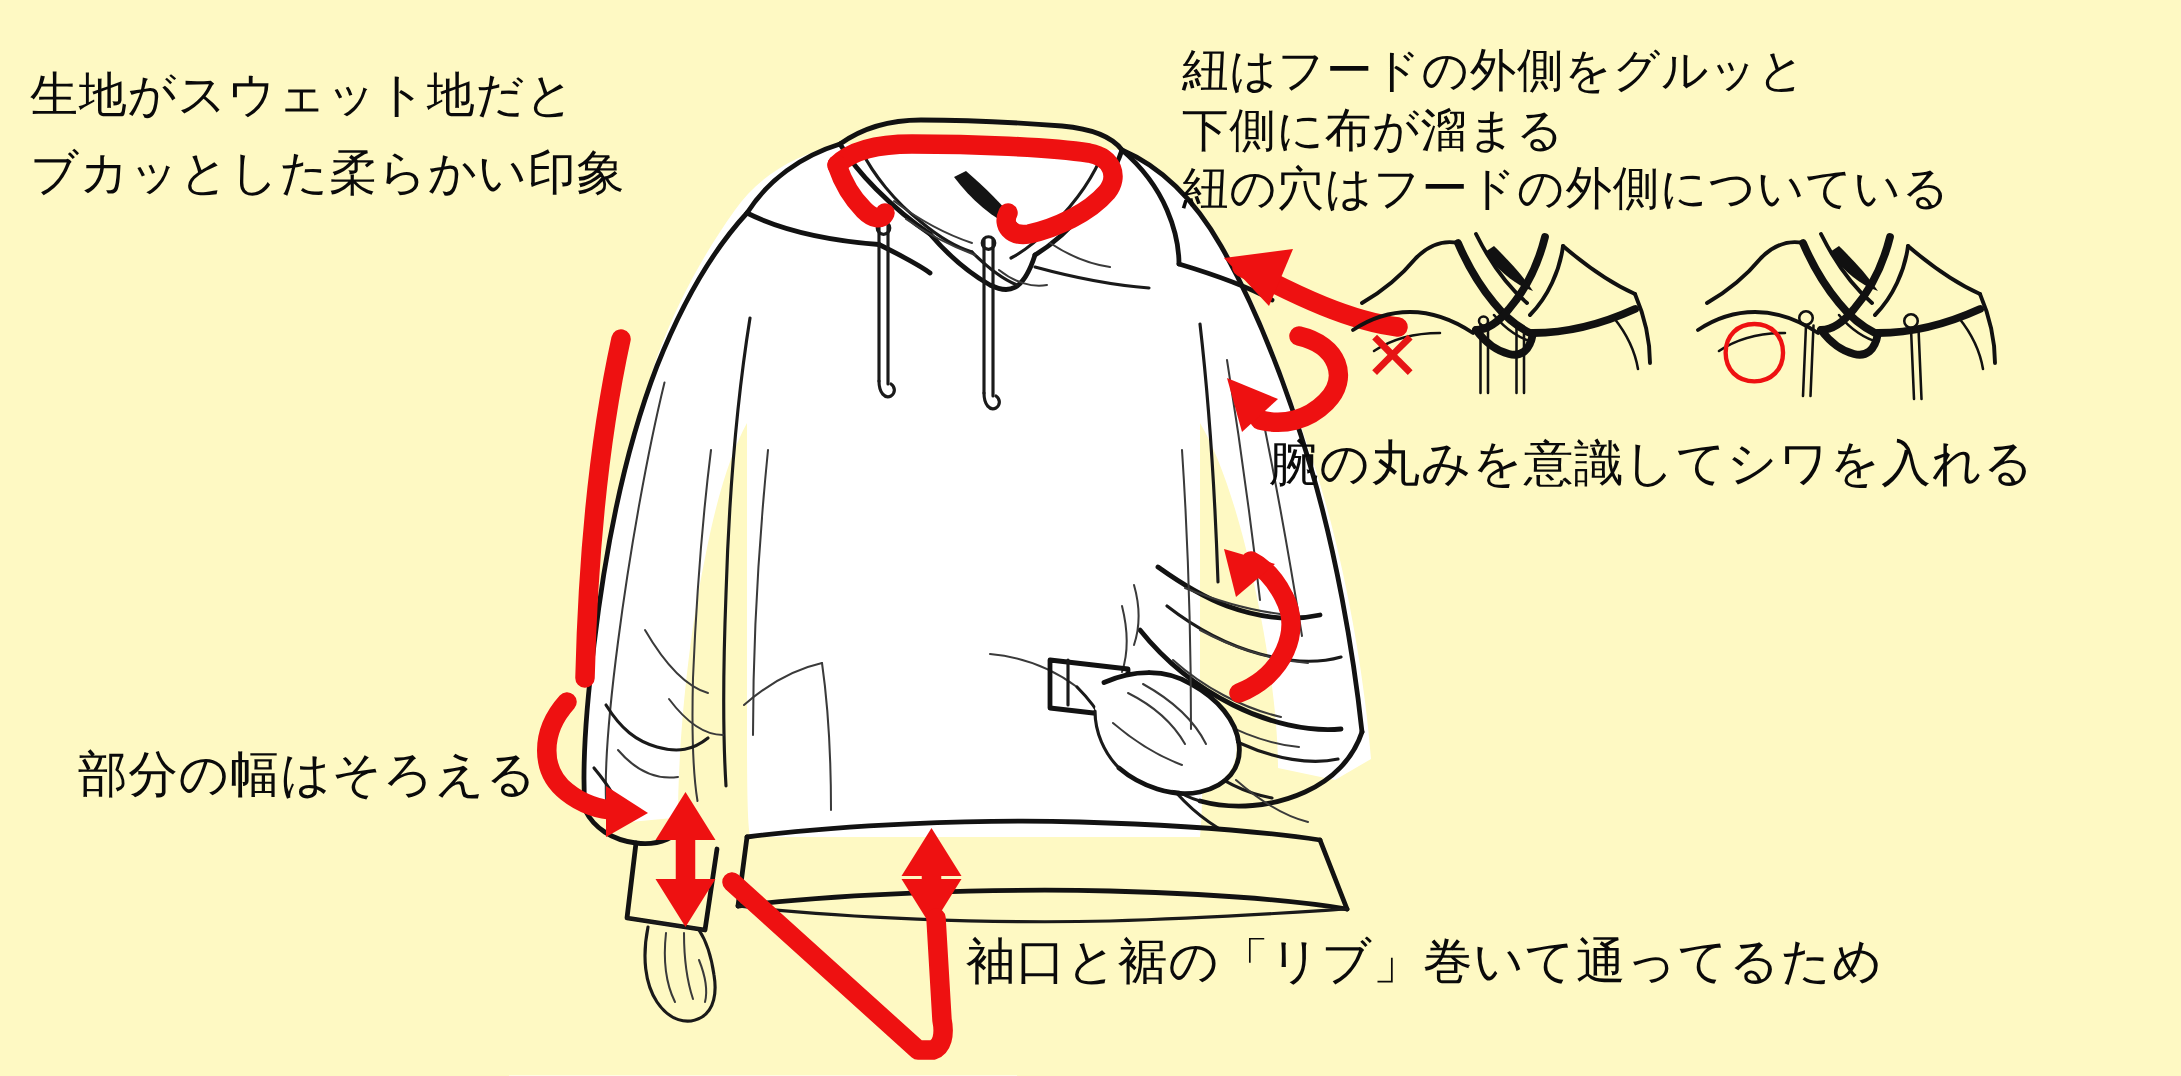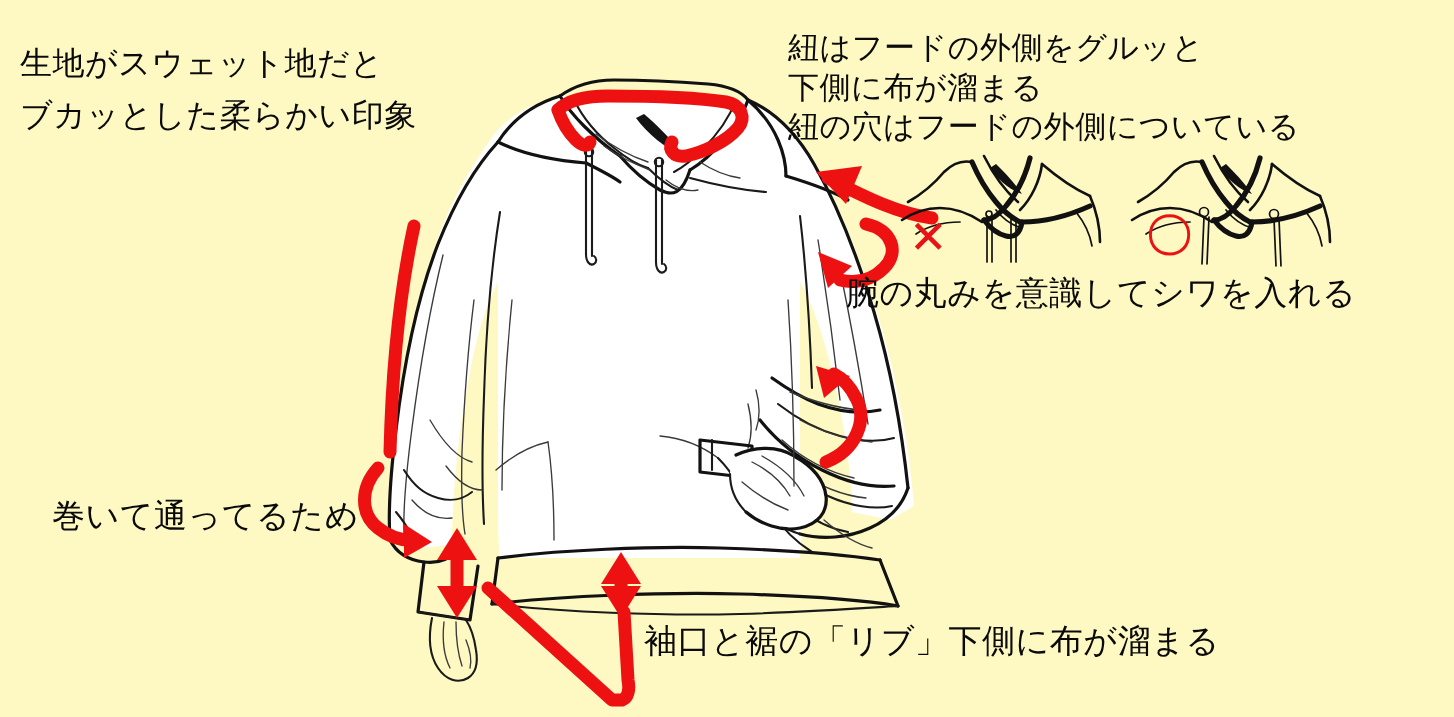--- a/index.html
+++ b/index.html
@@ -23,21 +23,21 @@
   }
   .note{
     position:absolute;
     white-space:pre;
     line-height:1.30;
     color:#0a0a0a;
     letter-spacing:0.5px;
   }
   #note-fabric{ left:20px;  top:38px;  font-size:32px; line-height:1.62; }
   #note-cord{   left:788px; top:28px;  font-size:31px; line-height:1.28; }
-  #note-arm{    left:846px; top:272px; font-size:33px; }
+  #note-arm{    left:846px; top:288px; font-size:33px; }
   #note-gather{ left:52px;  top:495px; font-size:33px; }
   #note-rib{    left:644px; top:620px; font-size:33px; }
 
   .mark{
     position:absolute;
     font-weight:700;
     line-height:1;
     -webkit-text-stroke:0;
   }
   #mark-x{ left:909px; top:214px; font-size:46px; color:#e61414; }
@@ -335,21 +335,21 @@
 
   <div class="note" id="note-fabric">生地がスウェット地だと
 ブカッとした柔らかい印象</div>
 
   <div class="note" id="note-cord">紐はフードの外側をグルッと
 下側に布が溜まる
 紐の穴はフードの外側についている</div>
 
   <div class="note" id="note-arm">腕の丸みを意識してシワを入れる</div>
 
-  <div class="note" id="note-gather">巻いて通ってるため</div>
-
-  <div class="note" id="note-rib">袖口と裾の「リブ」下側に布が溜まる</div>
+  <div class="note" id="note-gather">部分の幅はそろえる</div>
+
+  <div class="note" id="note-rib">袖口と裾の「リブ」巻いて通ってるため</div>
 
   <div class="mark" id="mark-x">✕</div>
 
   <div class="mark" id="mark-o">〇</div>
 
 </div>
 
 </body></html>

